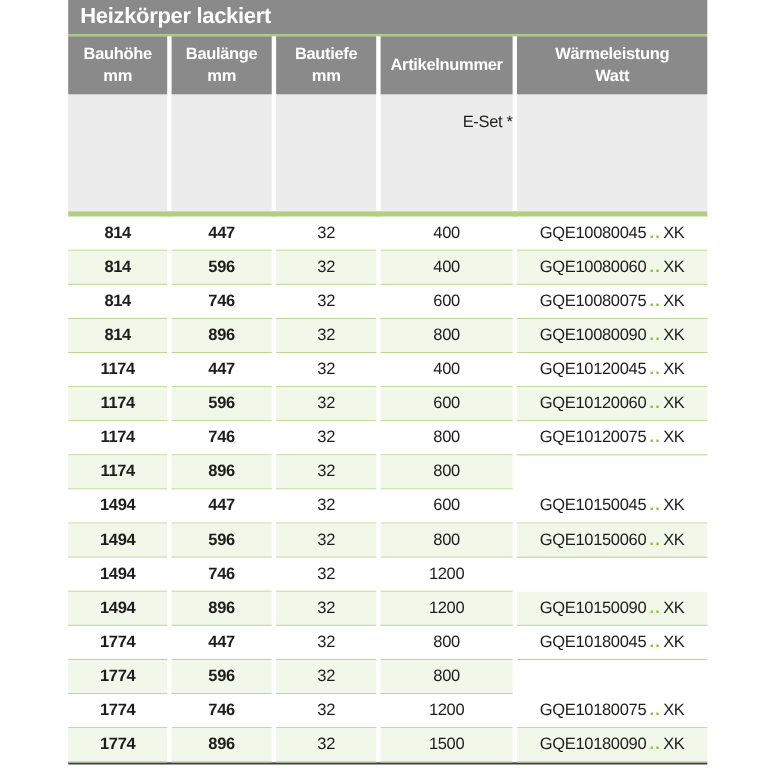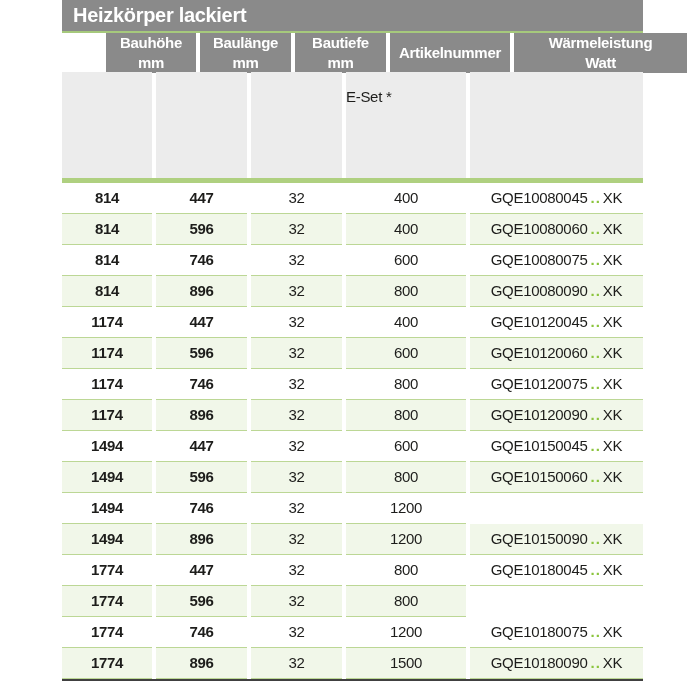--- a/index.html
+++ b/index.html
@@ -38,22 +38,21 @@
   .title-divider {
     height: 2px;
     background: var(--divider-green);
   }
   .grid-row {
     display: grid;
     grid-template-columns: 90px 91px 91px 120px 173px;
     column-gap: 4px;
   }
   .header-row {
-    height: 39px;
-    margin-left: 44px;
+    height: 53px;
   }
   .hcell {
     background: var(--header-gray);
     color: #ffffff;
     font-weight: bold;
     font-size: 15px;
     line-height: 20px;
     display: flex;
     flex-direction: column;
     align-items: center;
@@ -62,21 +61,21 @@
   }
   .hcell span:empty { display: none; }
   .subheader-row {
     height: 106px;
   }
   .scell {
     background: var(--subheader-bg);
     font-size: 15px;
     color: var(--text-dark);
     display: flex;
-    justify-content: flex-start;
+    justify-content: flex-end;
     align-items: flex-start;
     padding-top: 16px;
     box-sizing: border-box;
   }
   .thick-divider {
     height: 5px;
     background: var(--thick-green);
   }
   .row {
     height: 31px;
@@ -206,21 +205,20 @@
     <div class="cell">32</div>
     <div class="cell">800</div>
     <div class="cell"><span>GQE10120075</span><span class="dots">..</span><span>XK</span></div>
   </div>
 
   <div class="grid-row row alt">
     <div class="cell bold">1174</div>
     <div class="cell bold">896</div>
     <div class="cell">32</div>
     <div class="cell">800</div>
-    <div class="cell"><span>GQE10120090</span><span class="dots">..</span><span>XK</span></div>
   </div>
 
   <div class="grid-row row">
     <div class="cell bold">1494</div>
     <div class="cell bold">447</div>
     <div class="cell">32</div>
     <div class="cell">600</div>
     <div class="cell"><span>GQE10150045</span><span class="dots">..</span><span>XK</span></div>
   </div>
 

